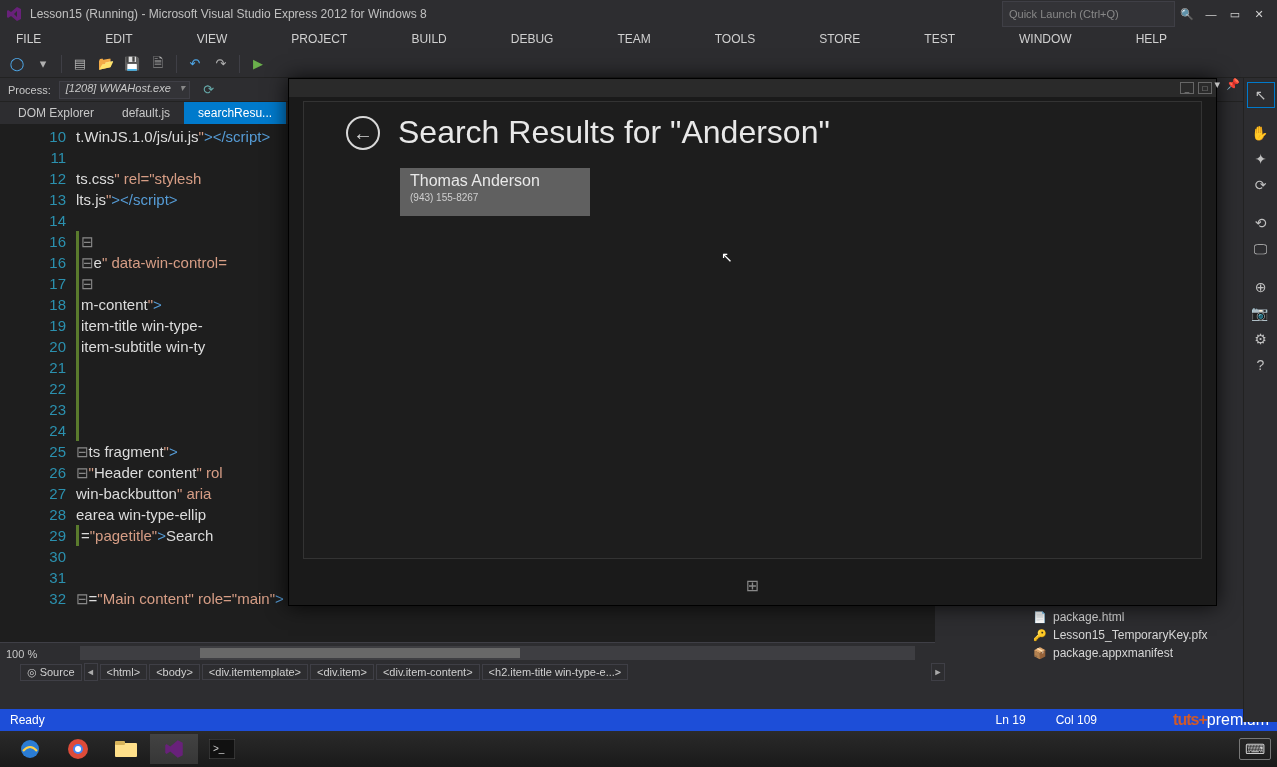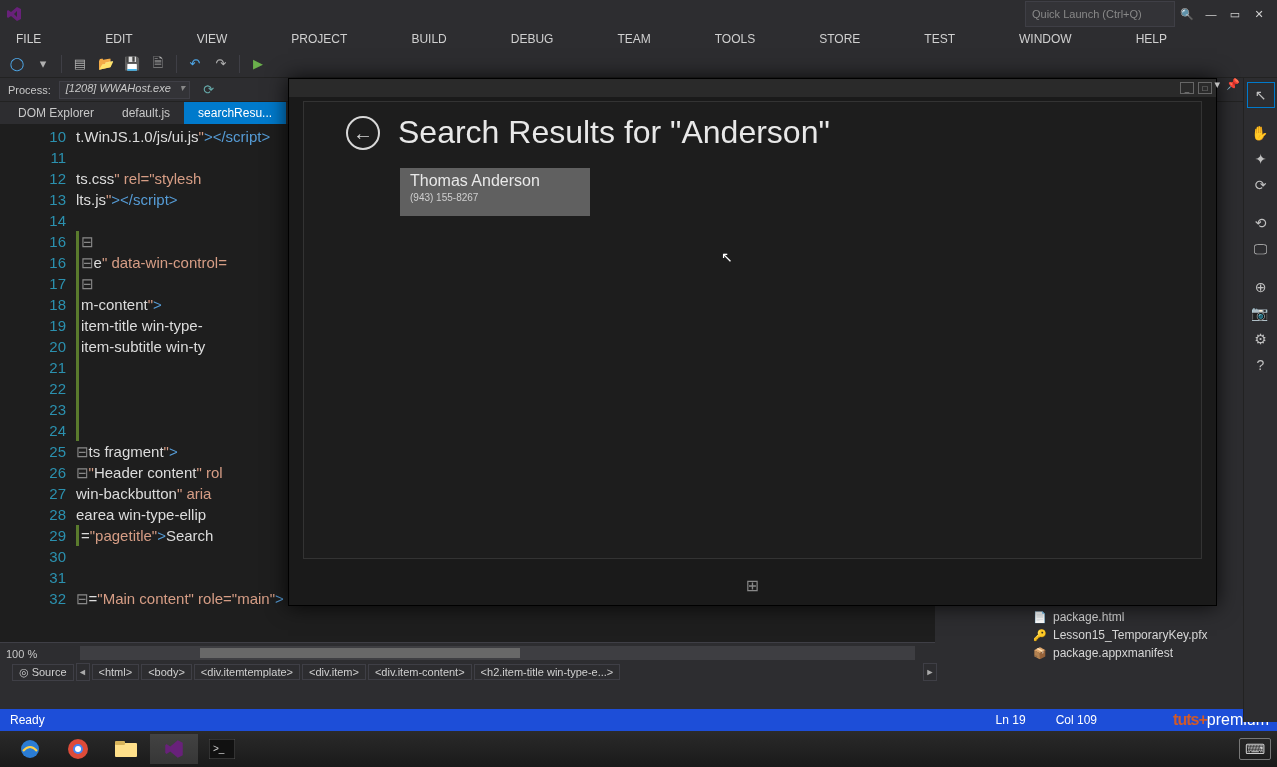--- a/index.html
+++ b/index.html
@@ -1,21 +1,21 @@
 <!DOCTYPE html>
 <html><head>
 <meta charset="utf-8">
 <style>
   *{margin:0;padding:0;box-sizing:border-box;font-family:"Segoe UI",Tahoma,sans-serif;user-select:none;}
   html,body{width:1277px;height:767px;background:#2d2d30;color:#dcdcdc;overflow:hidden;}
   
   .titlebar{height:28px;background:#2d2d30;display:flex;align-items:center;padding:0 6px;font-size:12px;color:#c0c0c0;}
   .titlebar .vs-icon{width:16px;height:16px;margin-right:8px;display:flex;align-items:center;justify-content:center;}
   .titlebar .spacer{flex:1;}
-  .titlebar .quicklaunch{background:#333337;border:1px solid #3f3f46;height:20px;width:150px;font-size:11px;color:#888;padding:12px 6px;display:flex;align-items:center;}
+  .titlebar .quicklaunch{background:#333337;border:1px solid #3f3f46;height:20px;width:173px;font-size:11px;color:#888;padding:12px 6px;display:flex;align-items:center;}
   .titlebar .winbtn{width:24px;height:20px;display:flex;align-items:center;justify-content:center;font-size:11px;color:#d0d0d0;cursor:pointer;}
   
   .menubar{height:22px;background:#2d2d30;display:flex;align-items:center;padding:0 6px;font-size:12px;color:#d0d0d0;gap:44px;}
   .menubar .item{padding:2px 10px;cursor:pointer;}
   
   .toolbar{height:28px;background:#2d2d30;border-bottom:1px solid #222;display:flex;align-items:center;padding:0 6px;gap:4px;}
   .tb-btn{width:22px;height:22px;display:flex;align-items:center;justify-content:center;color:#b0b0b0;font-size:13px;cursor:pointer;}
   .tb-sep{width:1px;height:18px;background:#3f3f46;margin:0 3px;}
   
   .debugrow{height:24px;background:#2d2d30;display:flex;align-items:center;padding:0 8px;font-size:11px;color:#c8c8c8;gap:8px;border-bottom:1px solid #222;}
@@ -34,21 +34,21 @@
   .code .r{display:block;height:21px;}
   .c-blue{color:#569cd6;}
   .c-red{color:#d69d85;}
   .change-marker{display:inline-block;width:3px;height:21px;background:#5a7b2d;vertical-align:top;margin-right:2px;}
   .outline{color:#888;}
   
   .ed-bottom{position:absolute;left:0;bottom:0;height:40px;width:935px;background:#2d2d30;border-top:1px solid #3f3f46;}
   .ed-zoom{position:absolute;left:6px;bottom:22px;font-size:11px;color:#c8c8c8;}
   .ed-hscroll{position:absolute;left:80px;bottom:22px;right:20px;height:14px;background:#3e3e42;}
   .ed-hscroll .thumb{position:absolute;left:120px;top:2px;width:320px;height:10px;background:#686868;}
-  .breadcrumb{position:absolute;left:8px;bottom:0;height:20px;width:935px;display:flex;align-items:center;font-family:Consolas,monospace;font-size:11px;color:#d0d0d0;}
+  .breadcrumb{position:absolute;left:16px;bottom:0;height:20px;width:935px;display:flex;align-items:center;font-family:Consolas,monospace;font-size:11px;color:#d0d0d0;}
   .breadcrumb .bc{border:1px solid #3f3f46;padding:1px 6px;margin-left:2px;cursor:pointer;background:#2d2d30;}
   .breadcrumb .src{border:1px solid #3f3f46;padding:1px 6px;margin-left:4px;background:#2d2d30;}
   .bc-nav{width:14px;height:18px;border:1px solid #3f3f46;display:flex;align-items:center;justify-content:center;color:#aaa;font-size:9px;cursor:pointer;margin-left:2px;}
   
   .simulator{position:absolute;left:288px;top:-46px;width:929px;height:528px;background:#1a1a1a;border:1px solid #000;box-shadow:0 0 20px rgba(0,0,0,0.8);z-index:50;}
   .sim-header{height:18px;background:#2a2a2a;display:flex;justify-content:flex-end;align-items:center;padding:0 4px;}
   .sim-header .ctl{width:14px;height:12px;border:1px solid #666;margin-left:4px;cursor:pointer;font-size:8px;display:flex;align-items:center;justify-content:center;color:#aaa;}
   .sim-inner{position:absolute;left:14px;top:22px;right:14px;bottom:46px;background:#1d1d1d;border:1px solid #333;}
   .sim-back{position:absolute;left:42px;top:14px;width:34px;height:34px;border:2px solid #d8d8d8;border-radius:50%;display:flex;align-items:center;justify-content:center;color:#d8d8d8;font-size:20px;cursor:pointer;}
   .sim-title{position:absolute;left:94px;top:12px;font-size:32px;font-weight:300;color:#e8e8e8;}
@@ -82,20 +82,21 @@
 </style>
 </head>
 <body>
 
 <div class="titlebar">
   <div class="vs-icon">
     <svg width="16" height="16" viewBox="0 0 16 16">
         <path d="M11 1 L15 3 L15 13 L11 15 L5 10 L2 12 L1 11 L1 5 L2 4 L5 6 Z M11 5 L8 8 L11 11 Z" fill="#68217a"></path>
       </svg>
   </div>
+  <div>Lesson15 (Running) - Microsoft Visual Studio Express 2012 for Windows 8</div>
   <div class="spacer"></div>
   <div class="quicklaunch">
       <span style="color:#888">Quick Launch (Ctrl+Q)</span>
     </div>
   <div class="winbtn">🔍</div>
   <div class="winbtn">—</div>
   <div class="winbtn">▭</div>
   <div class="winbtn">✕</div>
 </div>
 

